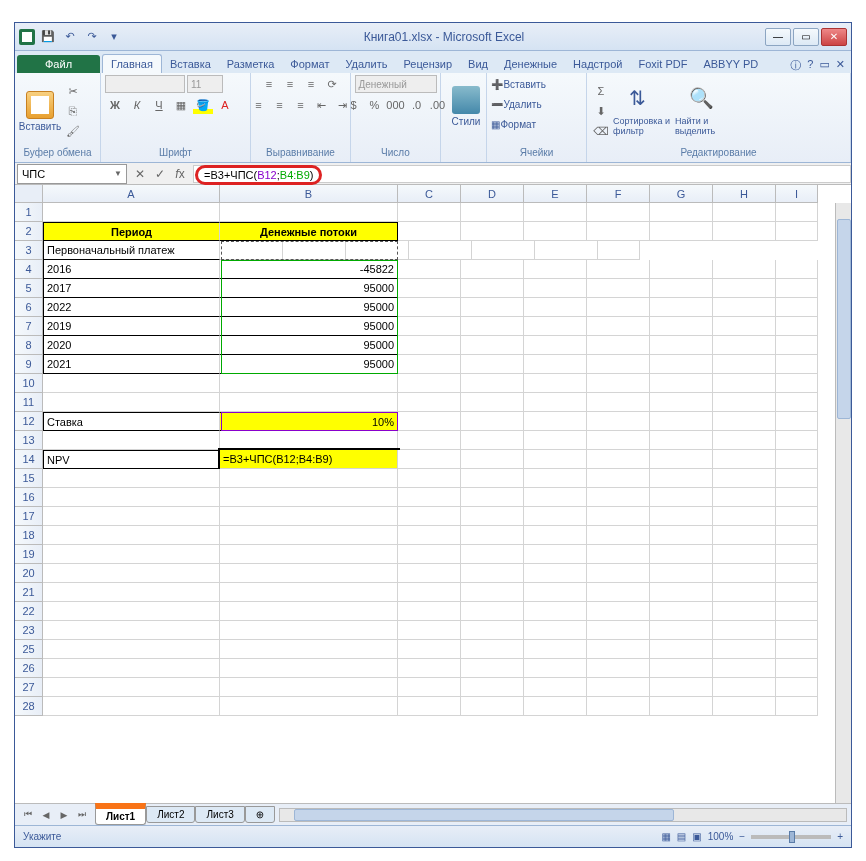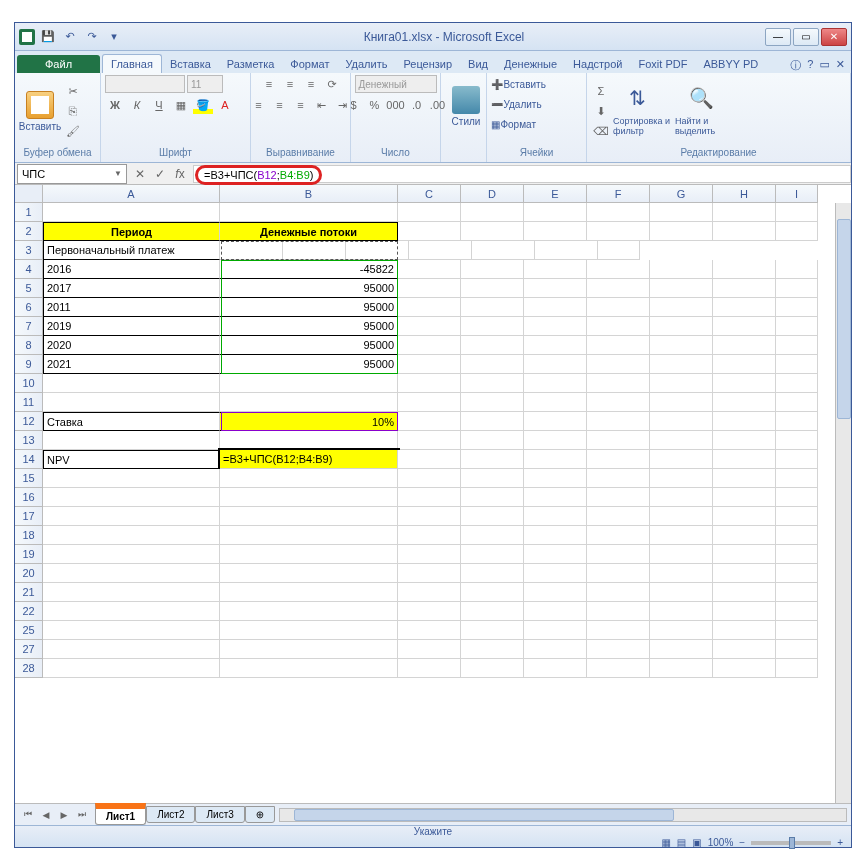--- a/index.html
+++ b/index.html
@@ -68,21 +68,21 @@
 
 .sheet-tabs { height: 22px; display: flex; align-items: center; background: #e8eef7; border-top: 1px solid #bbb; }
 .nav-btns { display: flex; padding: 0 4px; }
 .nav-btn { width: 18px; height: 16px; display: flex; align-items: center; justify-content: center; color: #666; cursor: pointer; font-size: 9px; }
 .stab { padding: 2px 10px; background: #fff; border: 1px solid #999; border-radius: 0 0 3px 3px; font-size: 10px; cursor: pointer; margin-top: -1px; }
 .stab.active { background: #fff; font-weight: bold; border-top: 6px solid #f97316; }
 .stab.inactive { background: #dde9f5; }
 .hscroll { flex: 1; margin: 0 4px; height: 14px; background: #e8e8e8; border: 1px solid #bbb; position: relative; }
 .hthumb { position: absolute; left: 14px; width: 380px; height: 12px; background: #c5d5ea; border: 1px solid #9db6d6; border-radius: 2px; }
 
-.statusbar { height: 22px; background: linear-gradient(#e8eef7, #d5e3f3); display: flex; align-items: center; padding: 0 8px; font-size: 10px; color: #3b5998; border-top: 1px solid #9db6d6; flex-direction: column; }
+.statusbar { height: 22px; background: linear-gradient(#e8eef7, #d5e3f3); display: flex; align-items: center; padding: 0 8px; font-size: 10px; color: #3b5998; border-top: 1px solid #9db6d6; }
 .zoom { margin-left: auto; display: flex; align-items: center; gap: 6px; }
 .slider { width: 80px; height: 4px; background: #bbb; position: relative; }
 .slider-thumb { position: absolute; left: 38px; top: -4px; width: 6px; height: 12px; background: #9db6d6; border: 1px solid #5a7ca8; }
 
 .cA { width: 177px; } .cB { width: 178px; } .cC { width: 63px; } .cD { width: 63px; } .cE { width: 63px; } .cF { width: 63px; } .cG { width: 63px; } .cH { width: 63px; } .cI { width: 42px; }
 
 .clipboard-ico { background: linear-gradient(#f8d080, #e8a030); border: 1px solid #c88020; border-radius: 3px; position: relative; }
 .clipboard-ico::after { content: ''; position: absolute; top: 4px; left: 4px; right: 4px; bottom: 4px; background: #fff; }
 </style>
 </head>
@@ -324,21 +324,21 @@
             <div class="cell cC"></div>
             <div class="cell cD"></div>
             <div class="cell cE"></div>
             <div class="cell cF"></div>
             <div class="cell cG"></div>
             <div class="cell cH"></div>
             <div class="cell cI"></div>
           </div>
           <div class="row">
             <div class="rowhdr">6</div>
-            <div class="cell cA bl bb">2011</div>
+            <div class="cell cA bl bb">2022</div>
             <div class="cell cB right br bb">95000</div>
             <div class="cell cC"></div>
             <div class="cell cD"></div>
             <div class="cell cE"></div>
             <div class="cell cF"></div>
             <div class="cell cG"></div>
             <div class="cell cH"></div>
             <div class="cell cI"></div>
           </div>
           <div class="row">
@@ -527,21 +527,45 @@
             <div class="cell cB"></div>
             <div class="cell cC"></div>
             <div class="cell cD"></div>
             <div class="cell cE"></div>
             <div class="cell cF"></div>
             <div class="cell cG"></div>
             <div class="cell cH"></div>
             <div class="cell cI"></div>
           </div>
           <div class="row">
+            <div class="rowhdr">23</div>
+            <div class="cell cA"></div>
+            <div class="cell cB"></div>
+            <div class="cell cC"></div>
+            <div class="cell cD"></div>
+            <div class="cell cE"></div>
+            <div class="cell cF"></div>
+            <div class="cell cG"></div>
+            <div class="cell cH"></div>
+            <div class="cell cI"></div>
+          </div>
+          <div class="row">
             <div class="rowhdr">25</div>
+            <div class="cell cA"></div>
+            <div class="cell cB"></div>
+            <div class="cell cC"></div>
+            <div class="cell cD"></div>
+            <div class="cell cE"></div>
+            <div class="cell cF"></div>
+            <div class="cell cG"></div>
+            <div class="cell cH"></div>
+            <div class="cell cI"></div>
+          </div>
+          <div class="row">
+            <div class="rowhdr">26</div>
             <div class="cell cA"></div>
             <div class="cell cB"></div>
             <div class="cell cC"></div>
             <div class="cell cD"></div>
             <div class="cell cE"></div>
             <div class="cell cF"></div>
             <div class="cell cG"></div>
             <div class="cell cH"></div>
             <div class="cell cI"></div>
           </div>

